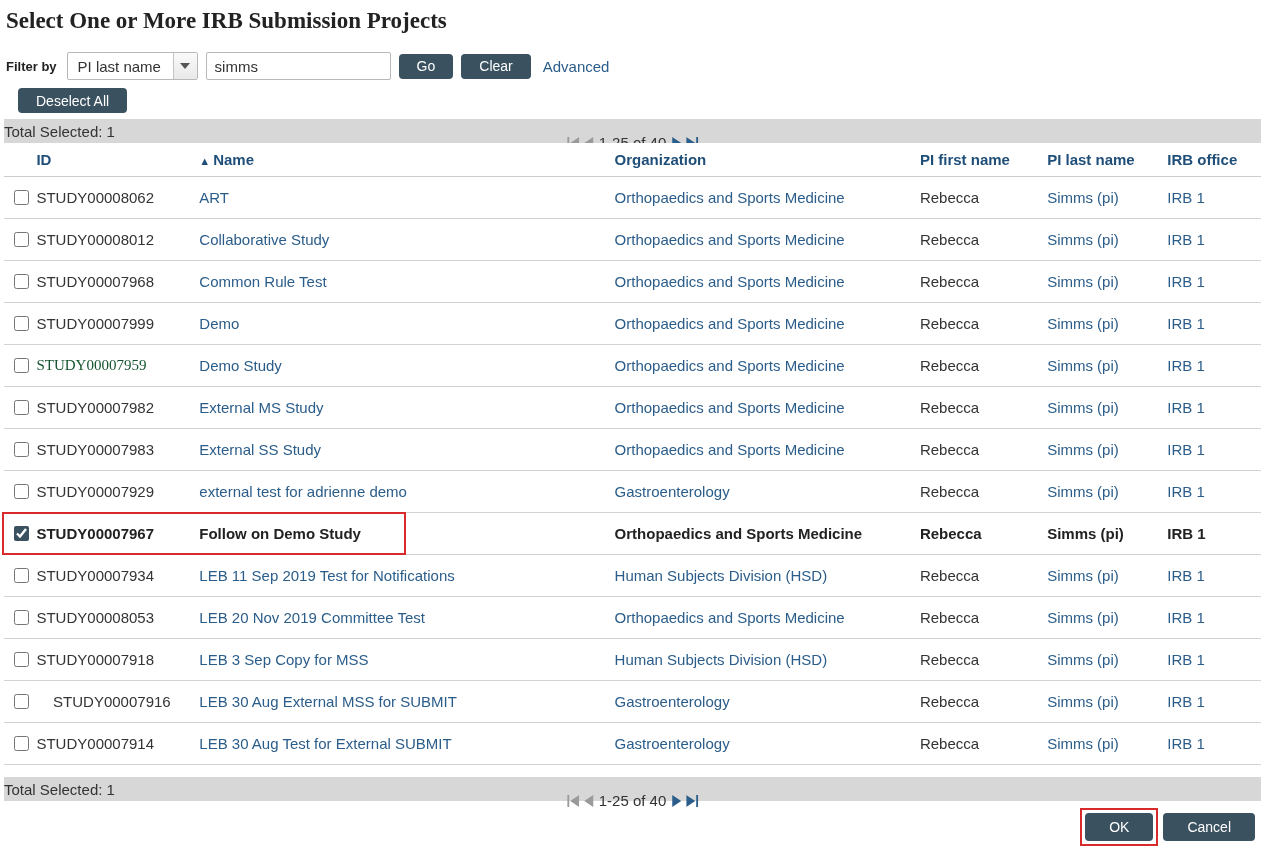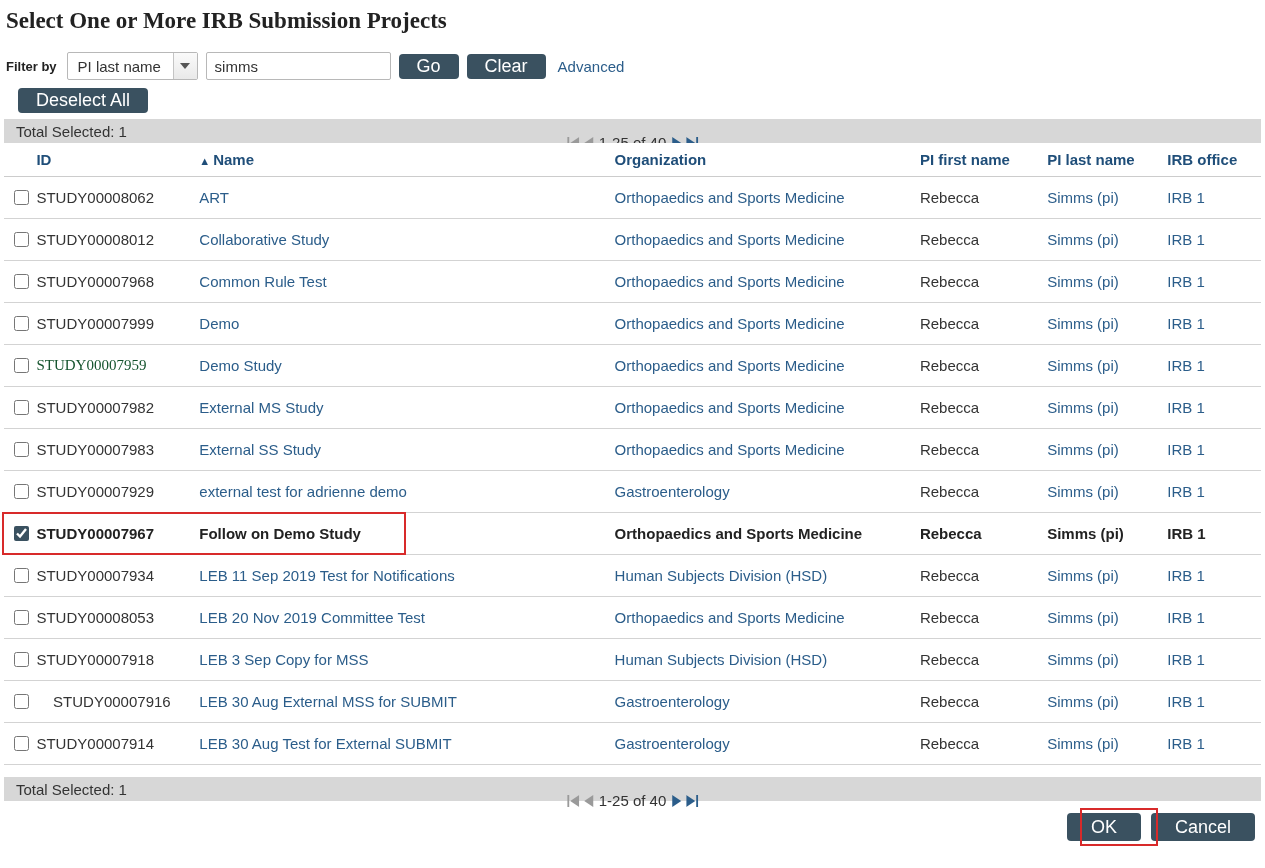--- a/index.html
+++ b/index.html
@@ -67,42 +67,42 @@
   .btn {
     display: inline-flex;
     align-items: center;
     justify-content: center;
     background: #3a5160;
     color: #fff;
     border: none;
     border-radius: 4px;
     height: 25px;
     padding: 0 18px;
-    font-size: 18px;
+    font-size: 14px;
     cursor: pointer;
   }
   .adv-link {
     color: #2b5d8a;
     font-size: 15px;
     text-decoration: none;
     margin-left: 4px;
     cursor: pointer;
   }
   .deselect-wrap { margin: 4px 0 0 14px; }
   .status-bar {
     display: flex;
     align-items: center;
     background: #d7d7d7;
     height: 24px;
     font-size: 15px;
     color: #333;
     margin-top: 6px;
     position: relative;
   }
-  .status-bar .sel-count { padding-left: 12px; }
+  .status-bar .sel-count { padding-left: 0; }
   .pager {
     position: absolute;
     left: 50%;
     transform: translateX(-50%);
     display: flex;
     align-items: center;
     gap: 4px;
     font-size: 15px;
     color: #333;
     margin-top: 23px;

